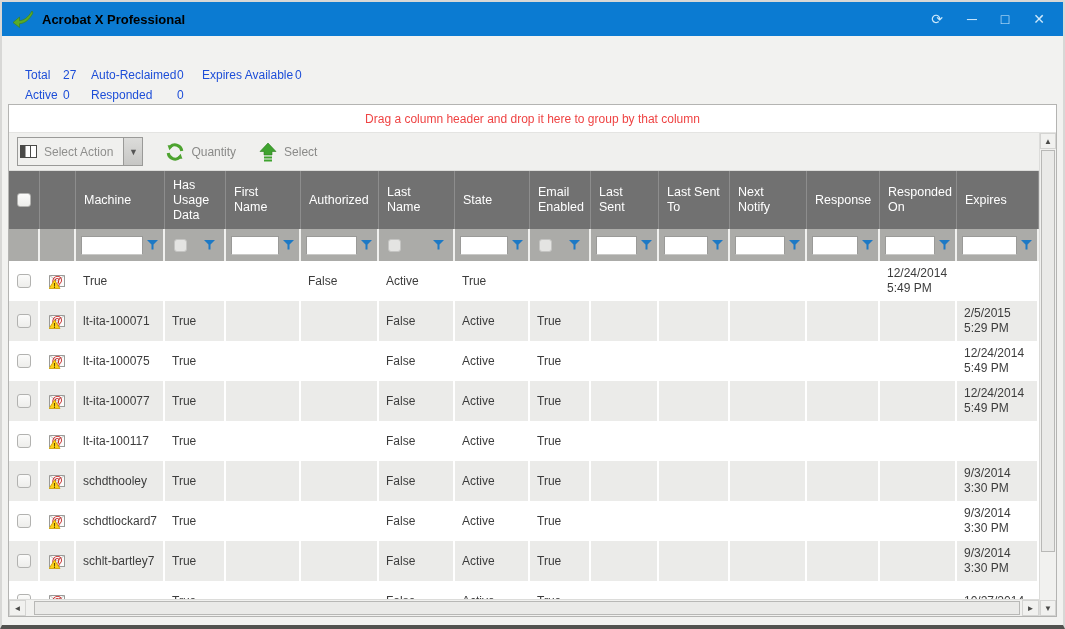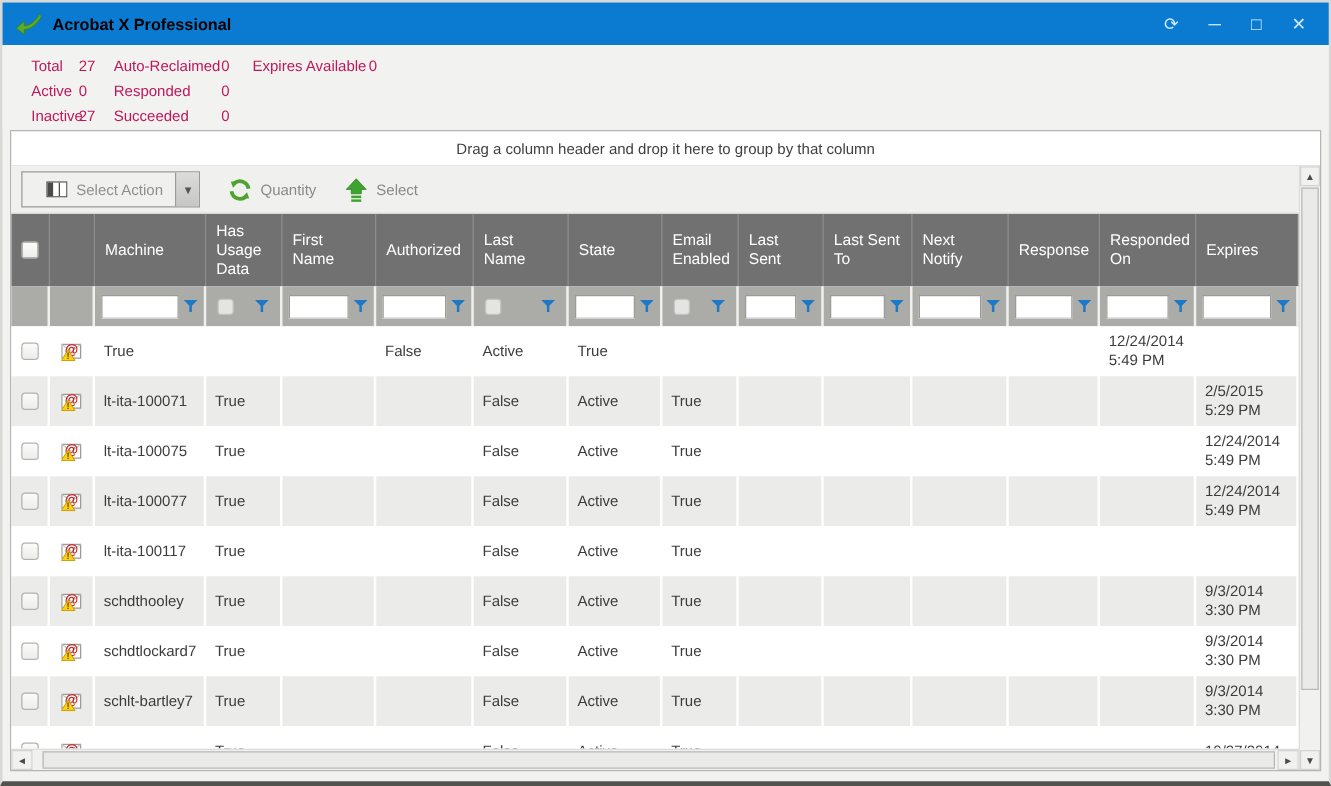--- a/index.html
+++ b/index.html
@@ -10,38 +10,38 @@
 
   
   .titlebar { height:34px; background:#0b7bd2; display:flex; align-items:center; padding:0 10px; flex:none; }
   .title-icon { width:22px; height:18px; margin-right:8px; display:flex; align-items:center; }
   .title-text { color:#000000; font-size:13px; font-weight:bold; }
   .win-controls { margin-left:auto; display:flex; align-items:center; gap:24px; padding-right:8px; }
   .win-btn { color:#cfe9fb; font-size:14px; line-height:14px; cursor:default; }
 
   
   .stats { height:68px; background:#f2f2f0; display:flex; align-items:flex-start; padding:10px 0 0 23px; flex:none; }
-  .stats-col { display:grid; column-gap:0; row-gap:6px; align-content:start; font-size:12px; color:#be185d; }
+  .stats-col { display:grid; column-gap:0; row-gap:6px; align-content:start; font-size:12px; color:#1d4ed8;margin-top:22px; }
   .stats-col:nth-child(1){ grid-template-columns:38px 28px; }
   .stats-col:nth-child(2){ grid-template-columns:86px 17px; }
   .stats-col:nth-child(3){ grid-template-columns:93px max-content; margin-left:8px; }
 
   
   .container { height:513px; margin:0 6px; border:1px solid #b4b4b2; background:#fff;
     display:flex; flex-direction:column; flex:none; }
   .group-bar { height:28px; display:flex; align-items:center; justify-content:center;
-    color:#404040; font-size:12px; border-bottom:1px solid #e4e4e2; flex:none; }
+    color:#ef4444; font-size:12px; border-bottom:1px solid #e4e4e2; flex:none; }
   .body { flex:1; display:flex; min-height:0; }
   .main { flex:1; display:flex; flex-direction:column; min-width:0; }
 
   
   .toolbar { height:38px; background:#f0f0ee; border-bottom:1px solid #dcdcda;
     display:flex; align-items:center; padding:0 8px; gap:22px; flex:none; }
   .select-action { height:29px; border:1px solid #9a9a98; display:flex; align-items:center;
-    background:#f0f0ee; padding-left:19px; }
+    background:#f0f0ee; padding-left:2px; }
   .sa-icon { margin-right:7px; display:flex; }
   .sa-label { color:#8f8f8d; font-size:12px; margin-right:10px; }
   .sa-arrow { width:19px; height:27px; background:linear-gradient(#dcdcda,#c6c6c4);
     border-left:1px solid #9a9a98; color:#555; font-size:9px;
     display:flex; align-items:center; justify-content:center; }
   .tool-btn { display:flex; align-items:center; gap:6px; color:#8a8a88; font-size:12px; }
 
   
   .grid { flex:1; display:flex; flex-direction:column; min-height:0; overflow:hidden; }
   .h-row { display:grid; height:58px; background:#717171; flex:none; }

